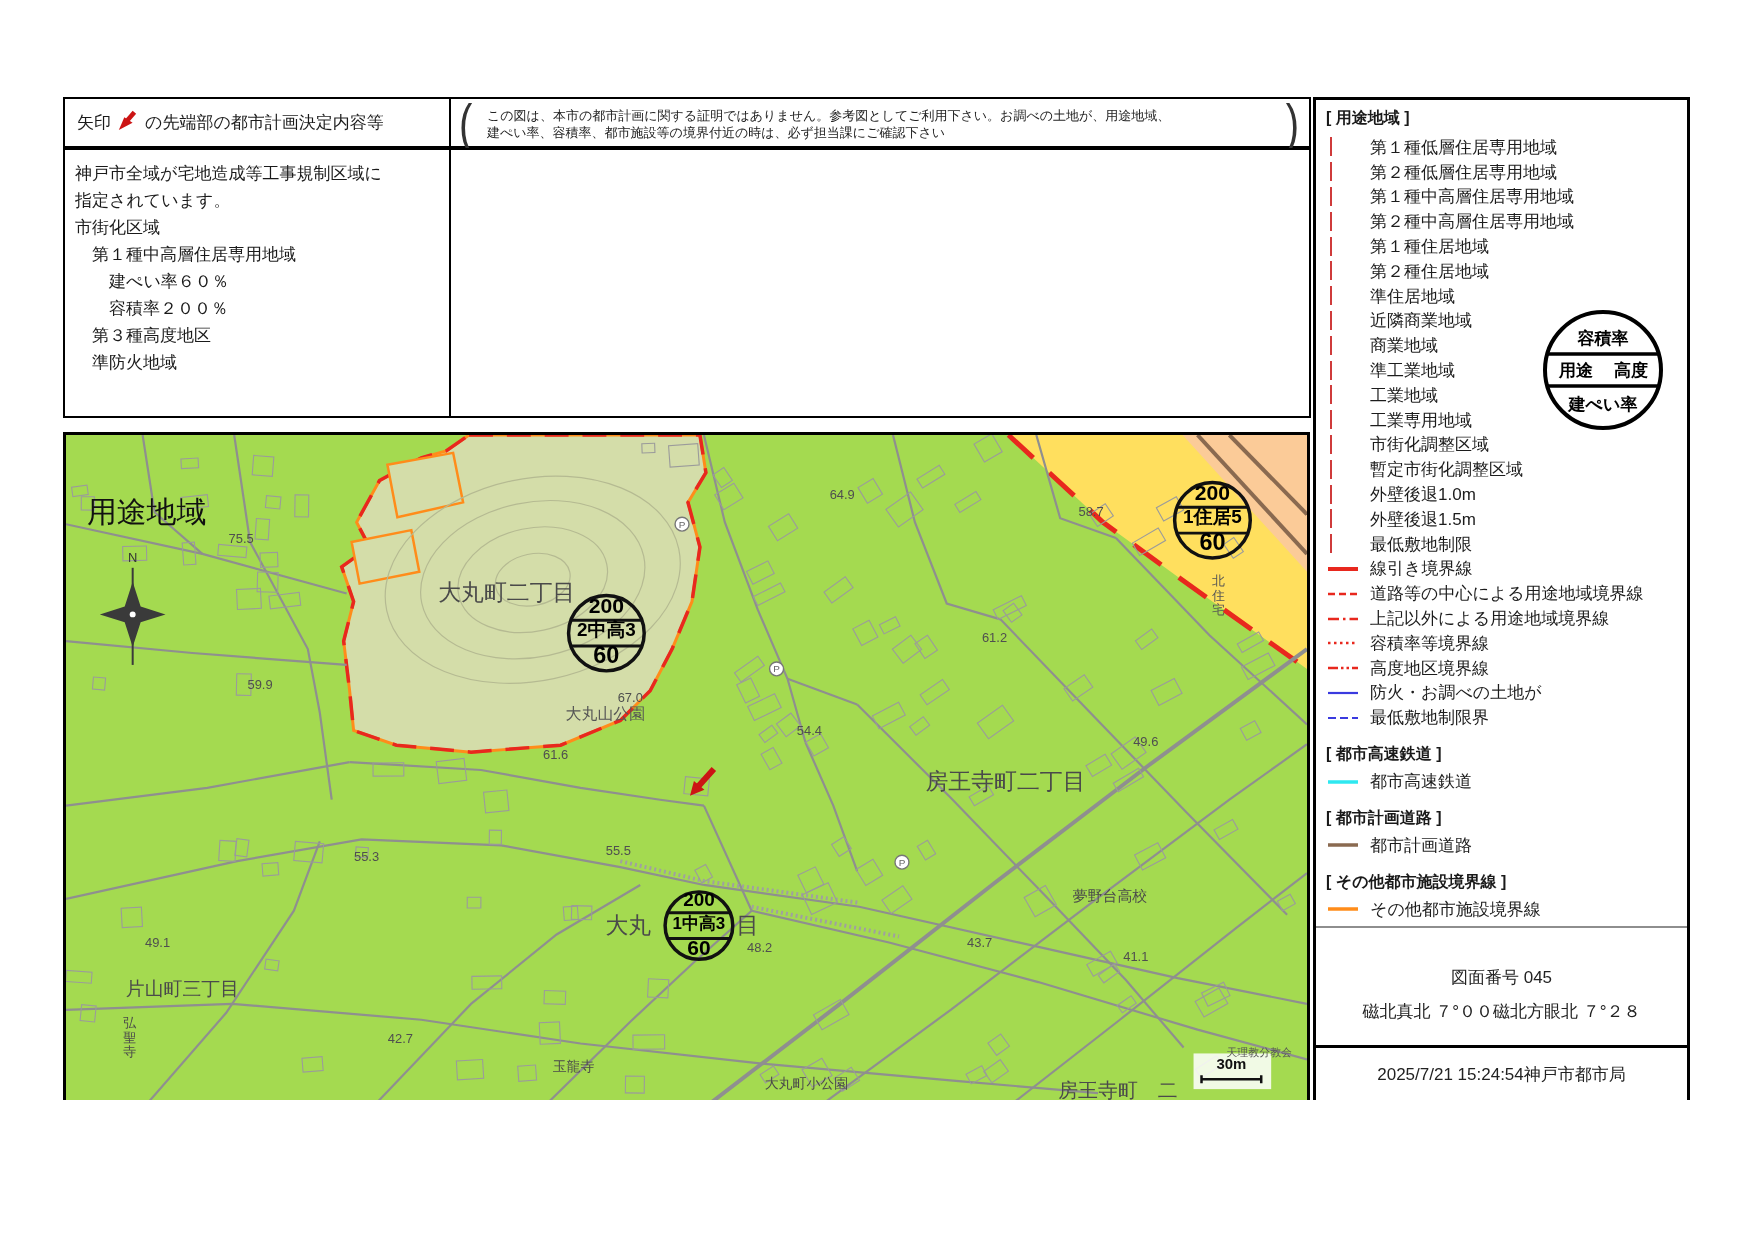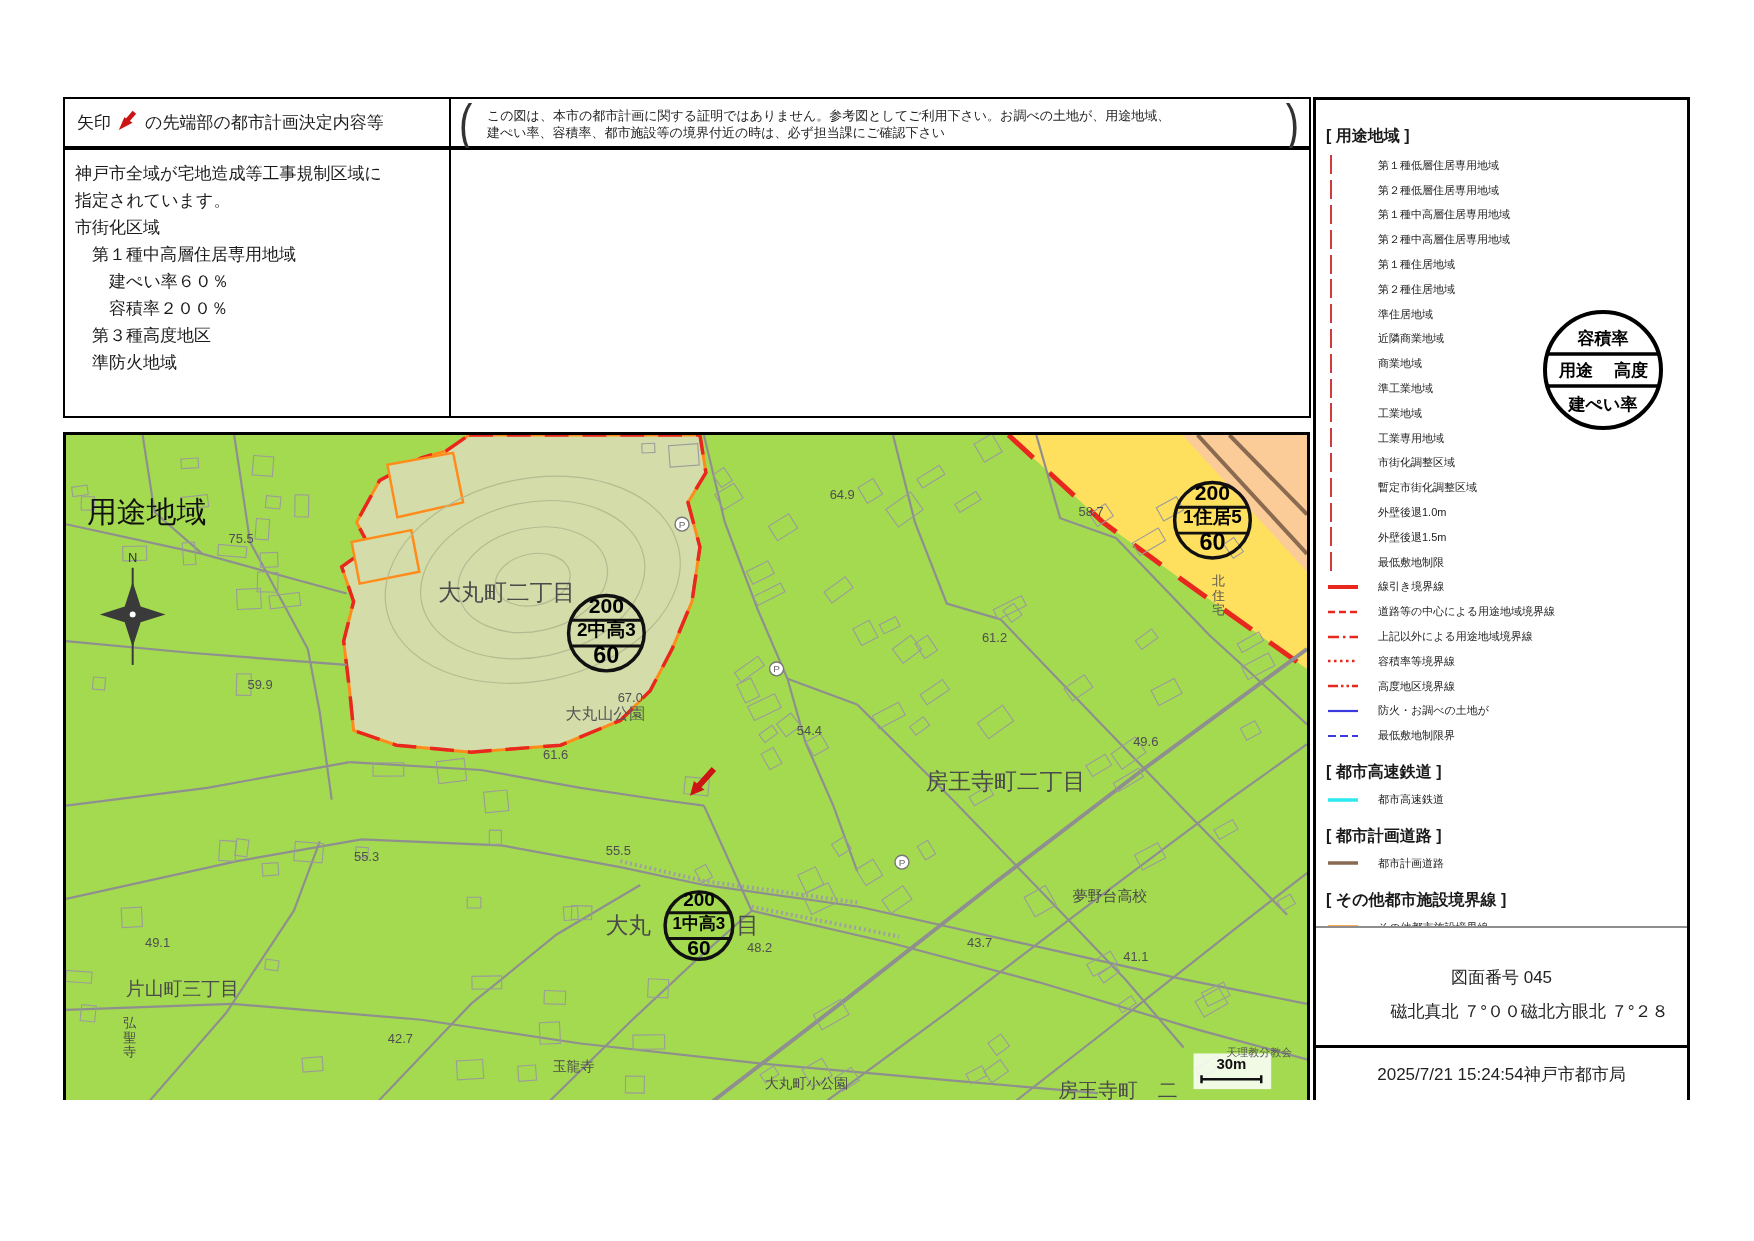--- a/index.html
+++ b/index.html
@@ -13,25 +13,25 @@
   #note-l1,#note-l2{position:absolute;left:36px;font-size:13px;color:#222;white-space:nowrap;}
   #note-l1{top:8px;} #note-l2{top:25px;}
   
   #info-box{left:63px;top:148px;width:388px;height:270px;padding:10px 8px 0 10px;font-size:17px;line-height:27px;white-space:pre;}
   #empty-box{left:449px;top:148px;width:862px;height:270px;}
   
   #map-box{left:63px;top:432px;width:1247px;height:673px;border:3px solid #000;background:#a4da50;}
   
   #right-col{position:absolute;left:1313px;top:97px;width:377px;height:1008px;border:3px solid #000;box-sizing:border-box;background:#fff;}
   #legend-panel{position:relative;height:828px;border-bottom:2px solid #8e8e8e;box-sizing:border-box;padding:6px 0 0 10px;overflow:hidden;}
-  .legend-title{font-size:16px;font-weight:bold;margin:20px 0 6px 0;}
+  .legend-title{font-size:16px;font-weight:bold;margin:2px 0 6px 0;}
   .legend-row{display:flex;align-items:center;height:24.8px;}
   .swatch{width:22px;height:15px;border:1.6px solid #cf3b3b;box-sizing:border-box;margin-left:4px;flex:none;}
   .lsample{width:34px;height:12px;margin-left:0px;flex:none;}
-  .legend-lbl{font-size:11px;margin-left:18px;white-space:nowrap;color:#1c1c1c;}
+  .legend-lbl{font-size:17px;margin-left:10px;white-space:nowrap;color:#1c1c1c;}
   .legend-header{font-size:16px;font-weight:bold;margin:14px 0 4px 0;}
   #stamp-legend{position:absolute;left:222px;top:205px;}
   
   #drawing-box{position:relative;height:120px;border-bottom:3px solid #000;box-sizing:border-box;}
   .center-line{position:absolute;width:100%;text-align:center;font-size:17px;color:#222;white-space:nowrap;}
   #date-box{position:relative;height:51px;}
 </style>
 </head>
 <body>
 
@@ -429,20 +429,20 @@
         <line x1="-55.7" y1="-16" x2="55.7" y2="-16" stroke="#000" stroke-width="3.5"></line>
         <line x1="-55.7" y1="16" x2="55.7" y2="16" stroke="#000" stroke-width="3.5"></line>
         <text x="0" y="-26" text-anchor="middle" font-size="17" font-weight="bold" fill="#000">容積率</text>
         <text x="-27" y="6" text-anchor="middle" font-size="17" font-weight="bold" fill="#000">用途</text>
         <text x="28" y="6" text-anchor="middle" font-size="17" font-weight="bold" fill="#000">高度</text>
         <text x="0" y="40" text-anchor="middle" font-size="17" font-weight="bold" fill="#000">建ぺい率</text>
       </svg>
     </div>
     <div id="drawing-box">
       <div class="center-line" style="top:38px;">図面番号 045</div>
-      <div class="center-line" style="top:72px;margin-left:28px;">磁北真北 ７°００磁北方眼北 ７°２８</div>
+      <div class="center-line" style="top:72px;">磁北真北 ７°００磁北方眼北 ７°２８</div>
     </div>
     <div id="date-box">
       <div class="center-line" style="top:15px;">2025/7/21 15:24:54神戸市都市局</div>
     </div>
   </div>
 
 </div>
 
 </body></html>

